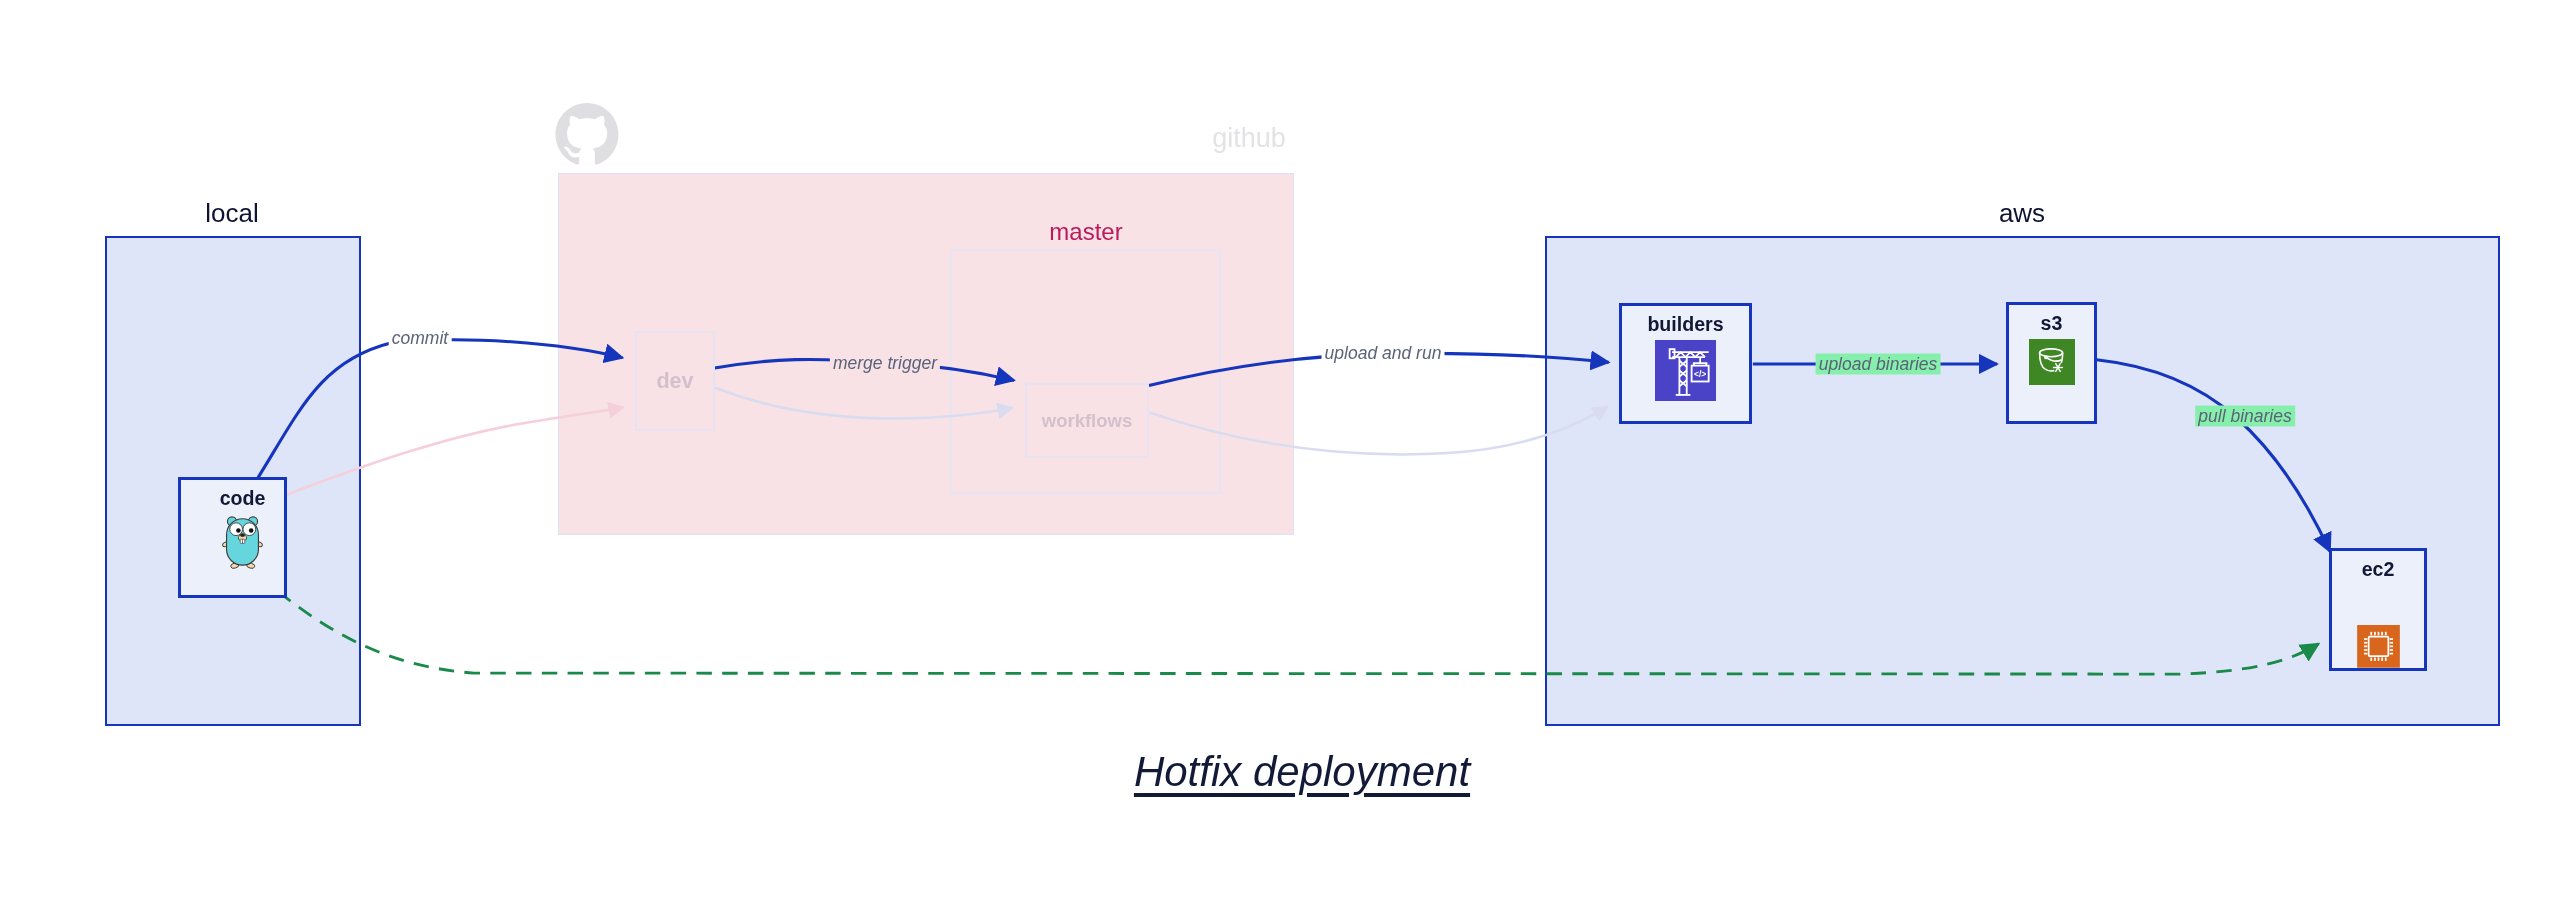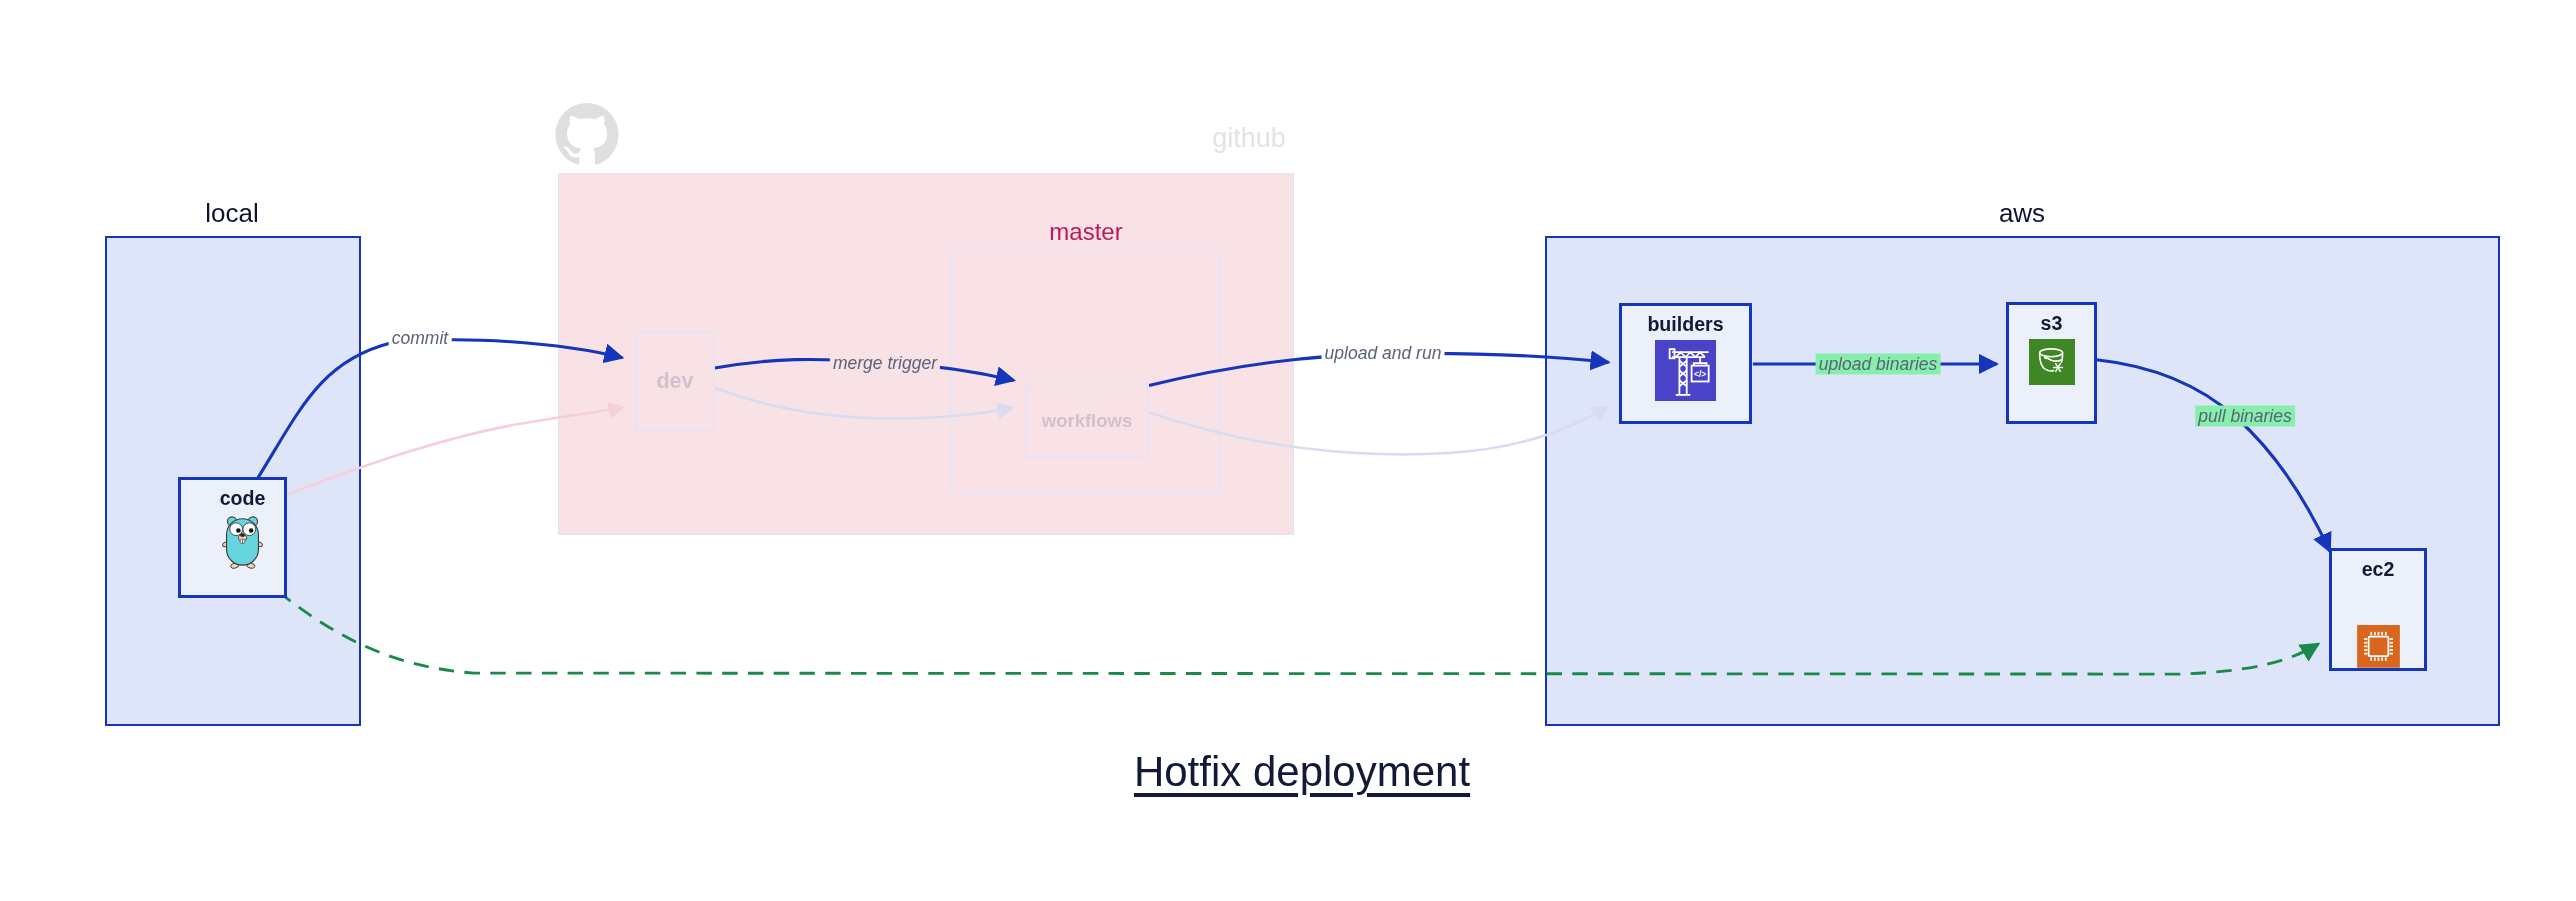--- a/index.html
+++ b/index.html
@@ -46,21 +46,21 @@
   .bg-blue{background:#86efac;}
   #elabel-commit{left:420px;top:338px;}
   #elabel-merge{left:885px;top:363px;}
   #elabel-uploadrun{left:1383px;top:353px;text-align:center;}
   #elabel-uploadbin{left:1878px;top:364px;}
   #elabel-pullbin{left:2245px;top:416px;}
 
   
   #diagram-title{position:absolute;left:1302px;top:748px;transform:translateX(-50%);
         font-size:42px;color:#131a38;text-decoration:underline;
-        text-decoration-thickness:4.1px;text-underline-offset:7.2px;white-space:nowrap;}
+        text-decoration-thickness:4.1px;text-underline-offset:7.2px;white-space:nowrap;font-style:italic;}
 
   
   .abs{position:absolute;}
   #octocat{left:555px;top:103px;}
 </style>
 </head>
 <body>
 
 <div id="canvas">
 

